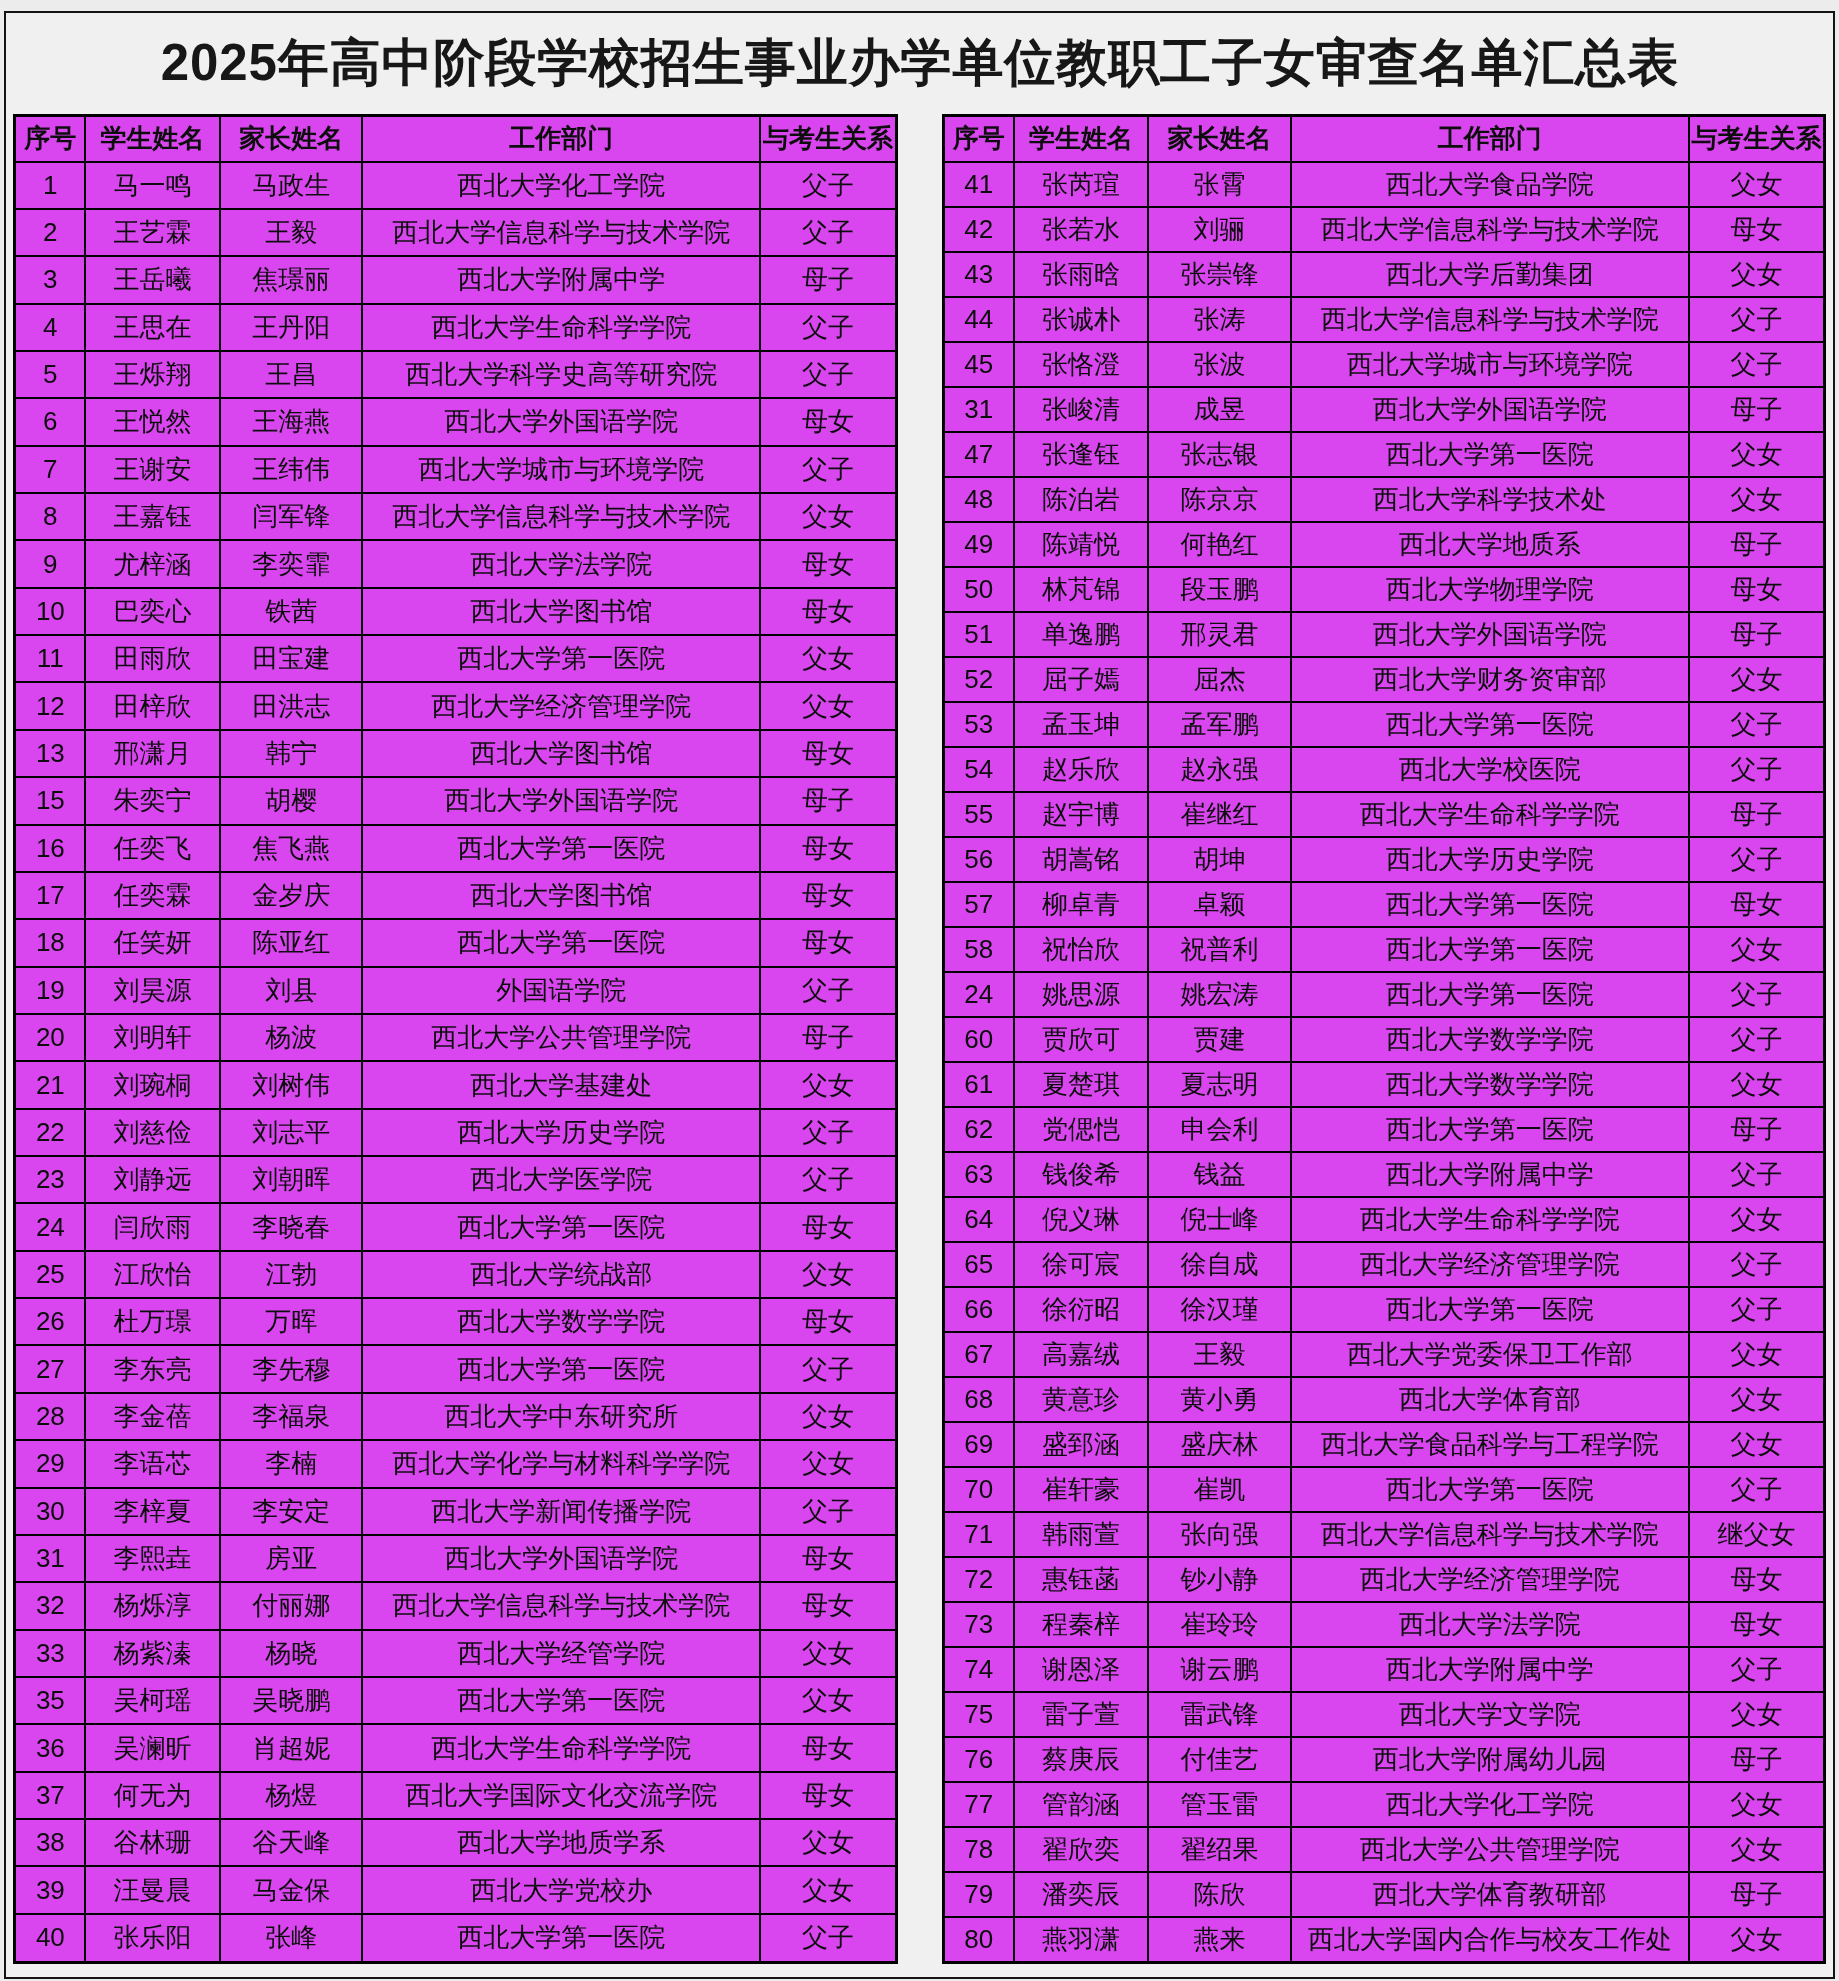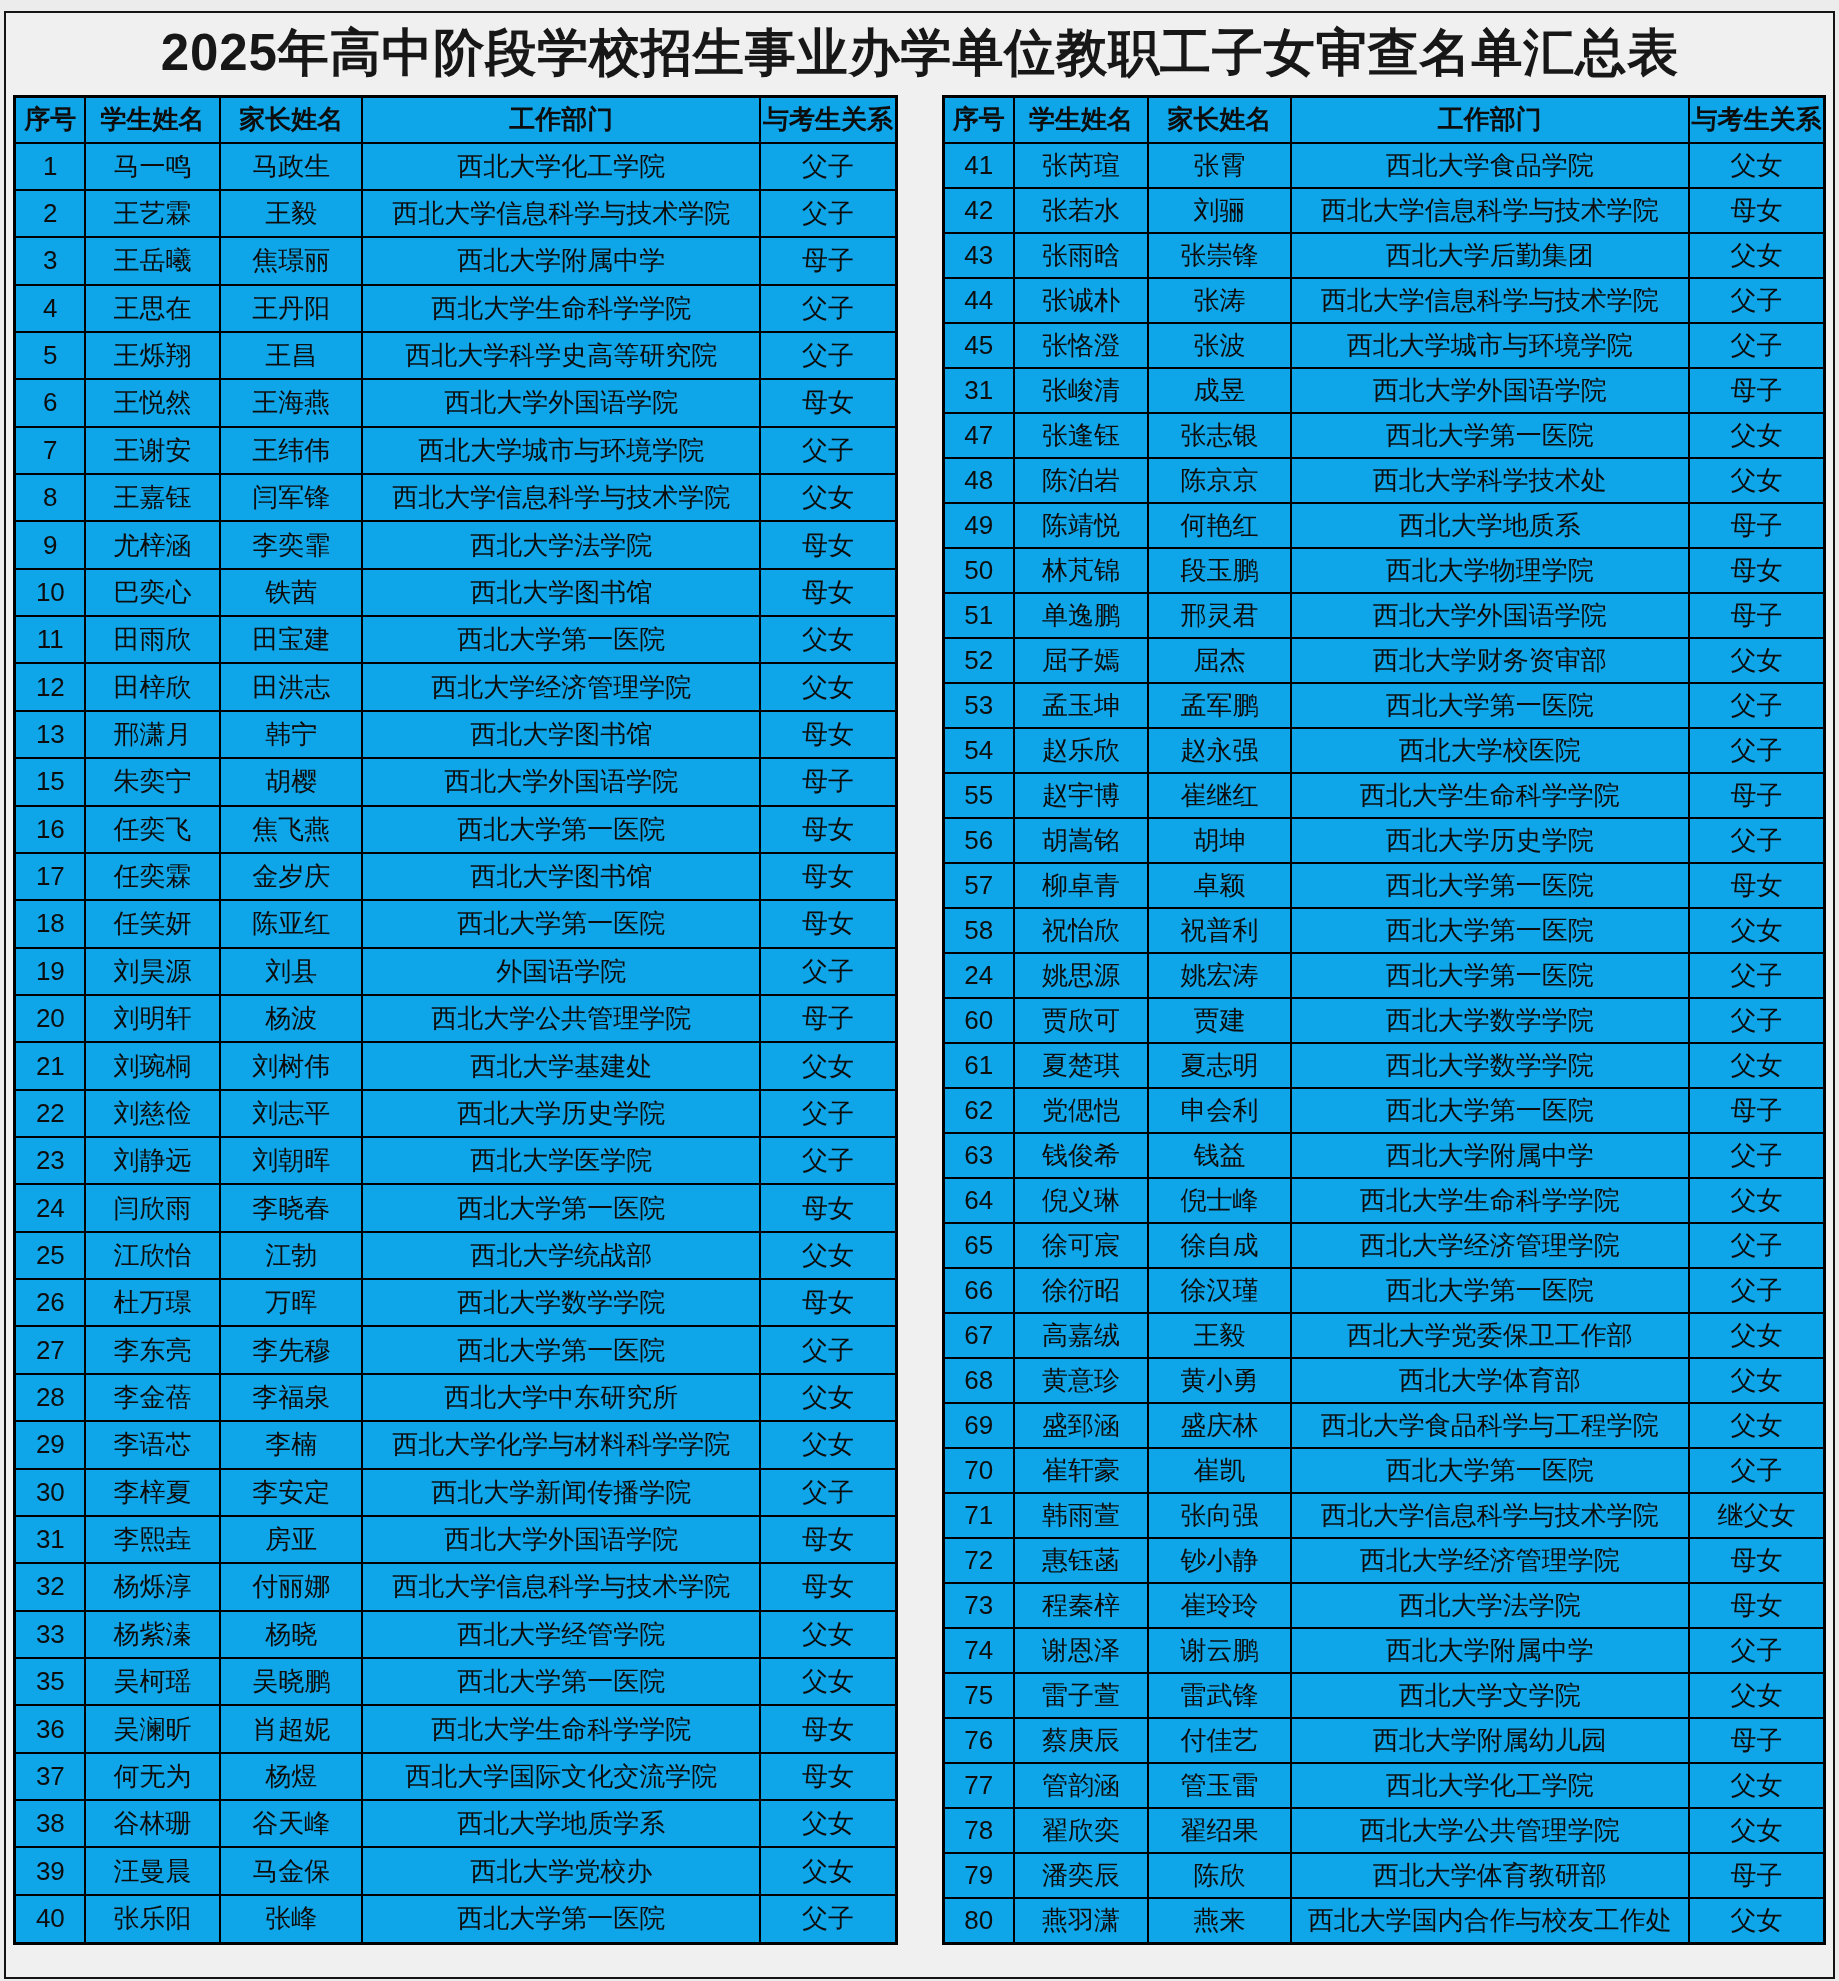--- a/index.html
+++ b/index.html
@@ -14,40 +14,40 @@
     position: absolute;
     left: 4.4px;
     top: 10.5px;
     width: 1831px;
     height: 1968px;
     box-sizing: border-box;
     border: 2.6px solid #141414;
     background: #f0f0f0;
   }
   .title {
-    height: 82px;
+    height: 101px;
     display: flex;
     align-items: center;
     justify-content: center;
     font-size: 51px;
     font-weight: bold;
     color: #171717;
     letter-spacing: 0.9px;
     white-space: nowrap;
   }
   .tables {
     display: flex;
     gap: 44px;
     padding: 0 7px;
   }
   table.roster {
     border-collapse: collapse;
     table-layout: fixed;
     flex: 1 1 0;
-    background: #0ea5e9;
+    background: #d946ef;
     border: 3.5px solid #000;
   }
   table.roster th,
   table.roster td {
     border: 2.6px solid #000;
     text-align: center;
     vertical-align: middle;
     padding: 0 1.8px;
     overflow: hidden;
     white-space: nowrap;

